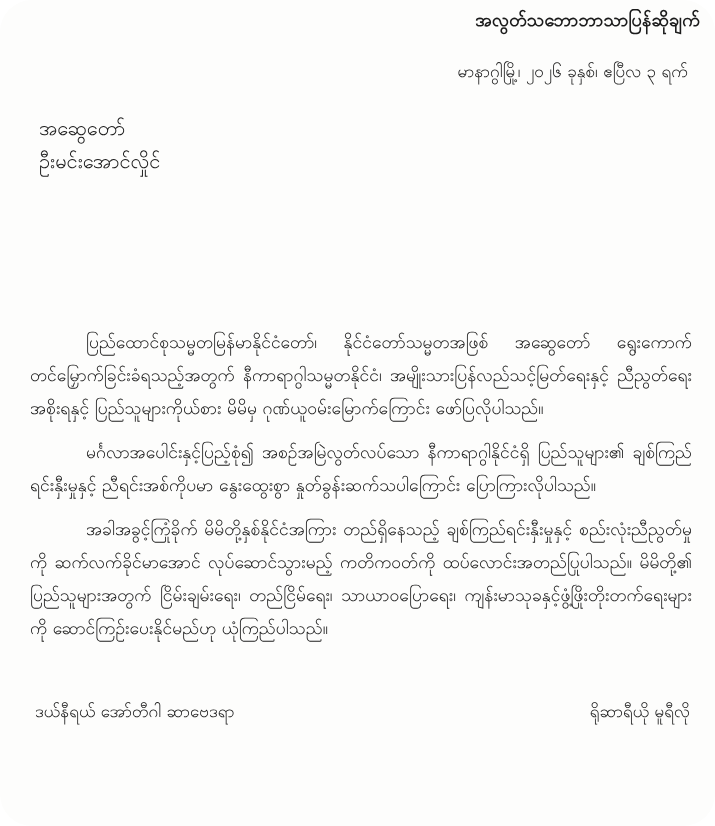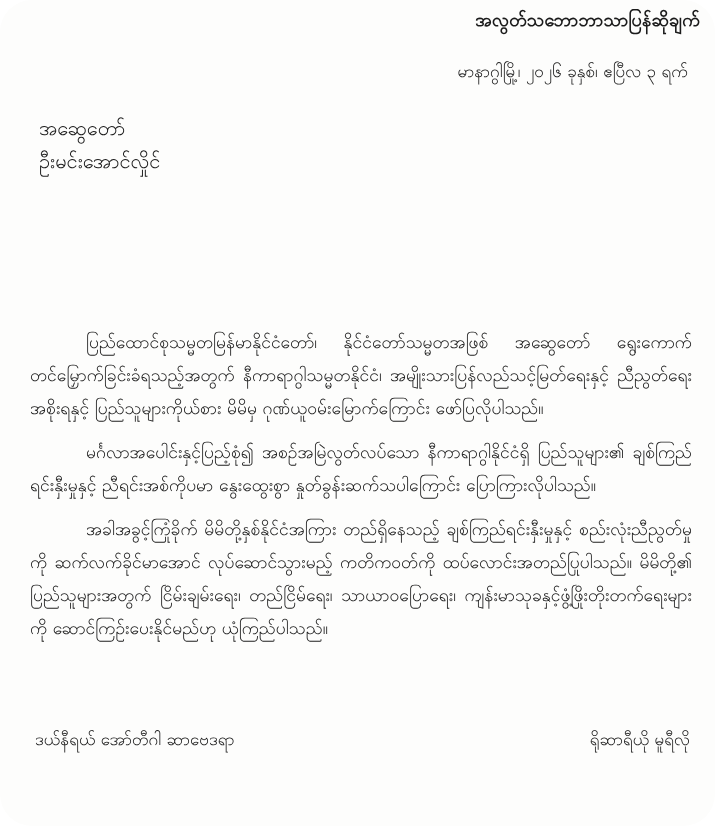--- a/index.html
+++ b/index.html
@@ -53,21 +53,21 @@
     line-height: 33px;
     text-align: justify;
     margin-top: 40px;
   }
   .body-text p {
     margin: 0 0 11px 0;
     text-indent: 56px;
   }
   .signatures {
     position: absolute;
-    top: 728px;
+    top: 700px;
     left: 35px;
     right: 25px;
     display: flex;
     justify-content: space-between;
     align-items: baseline;
     font-size: 17px;
   }
 </style>
 </head>
 <body>

